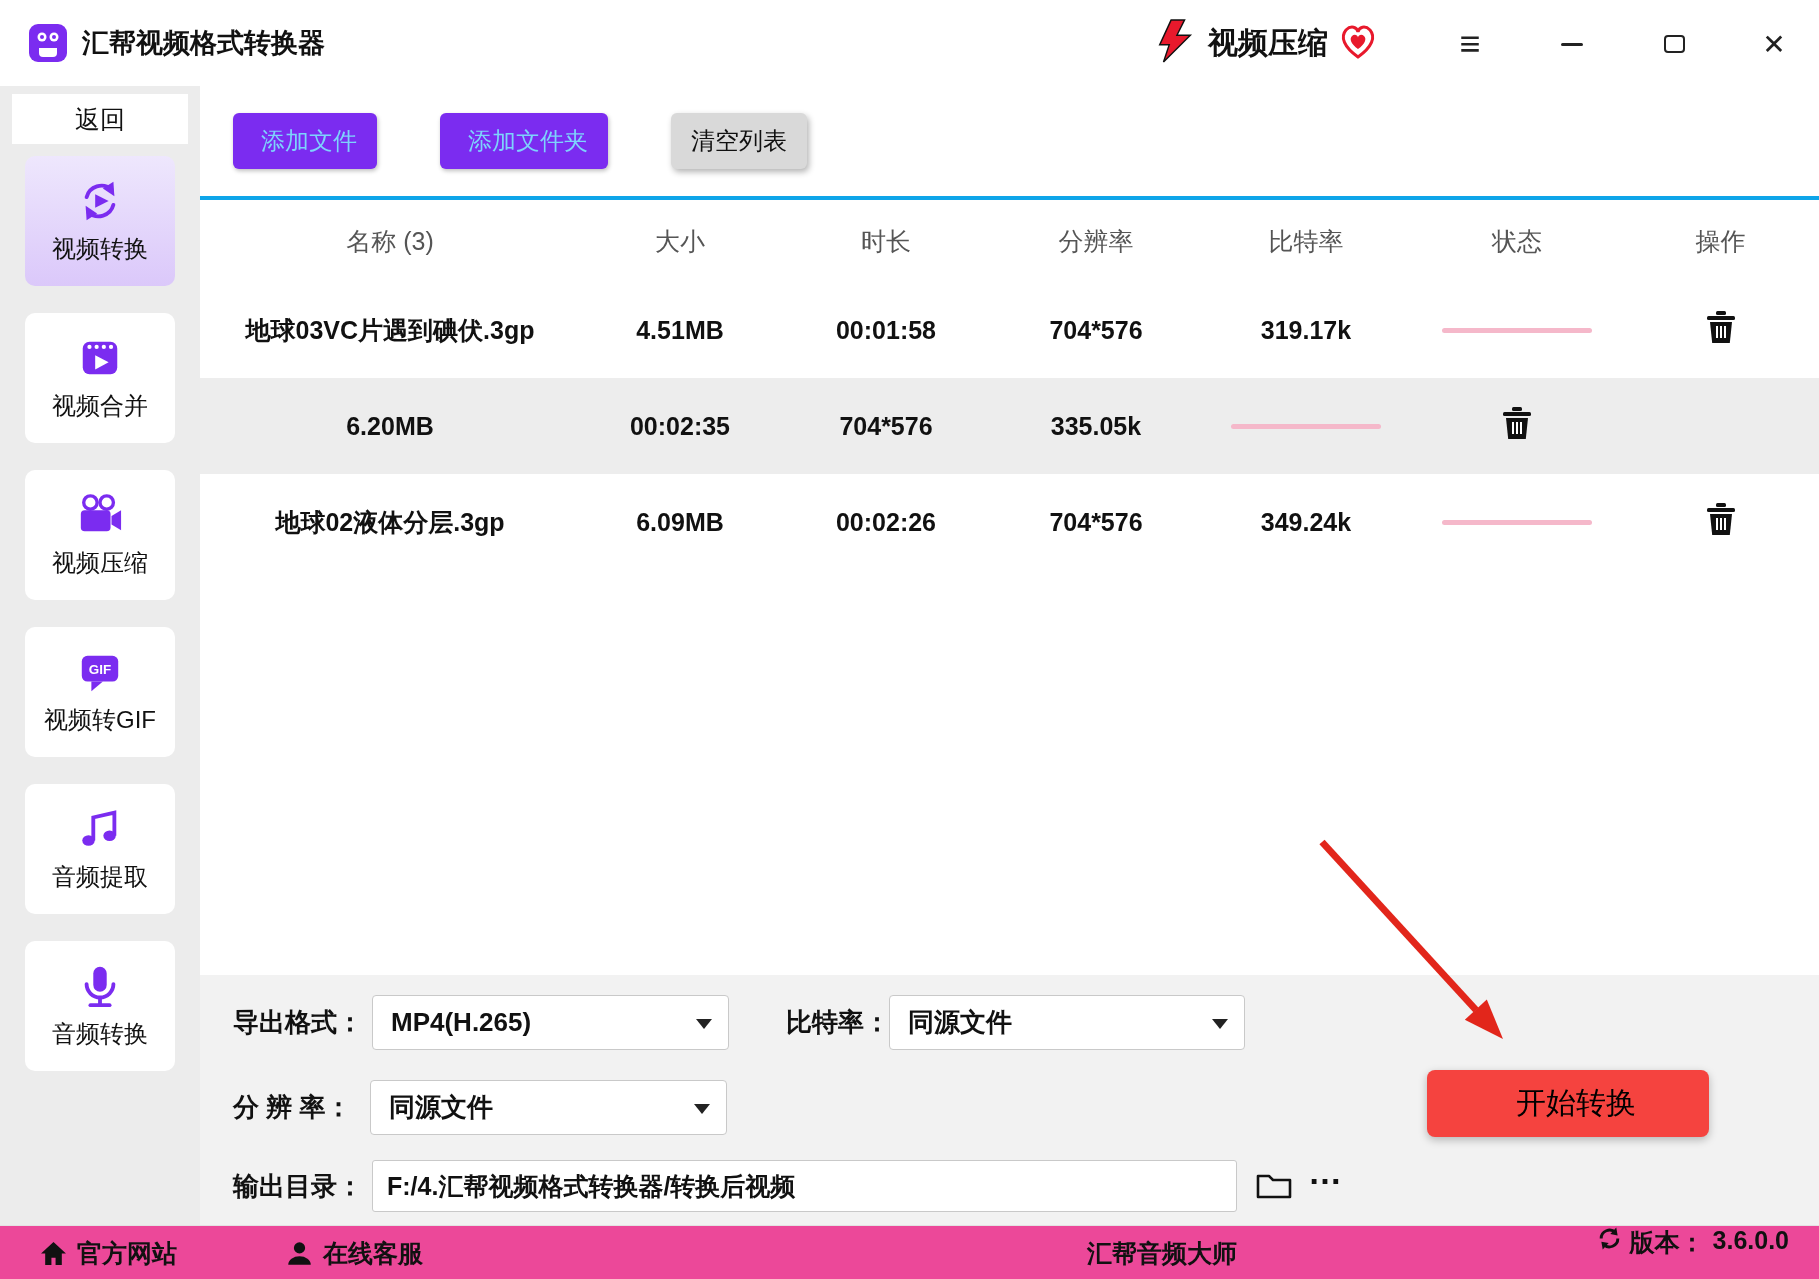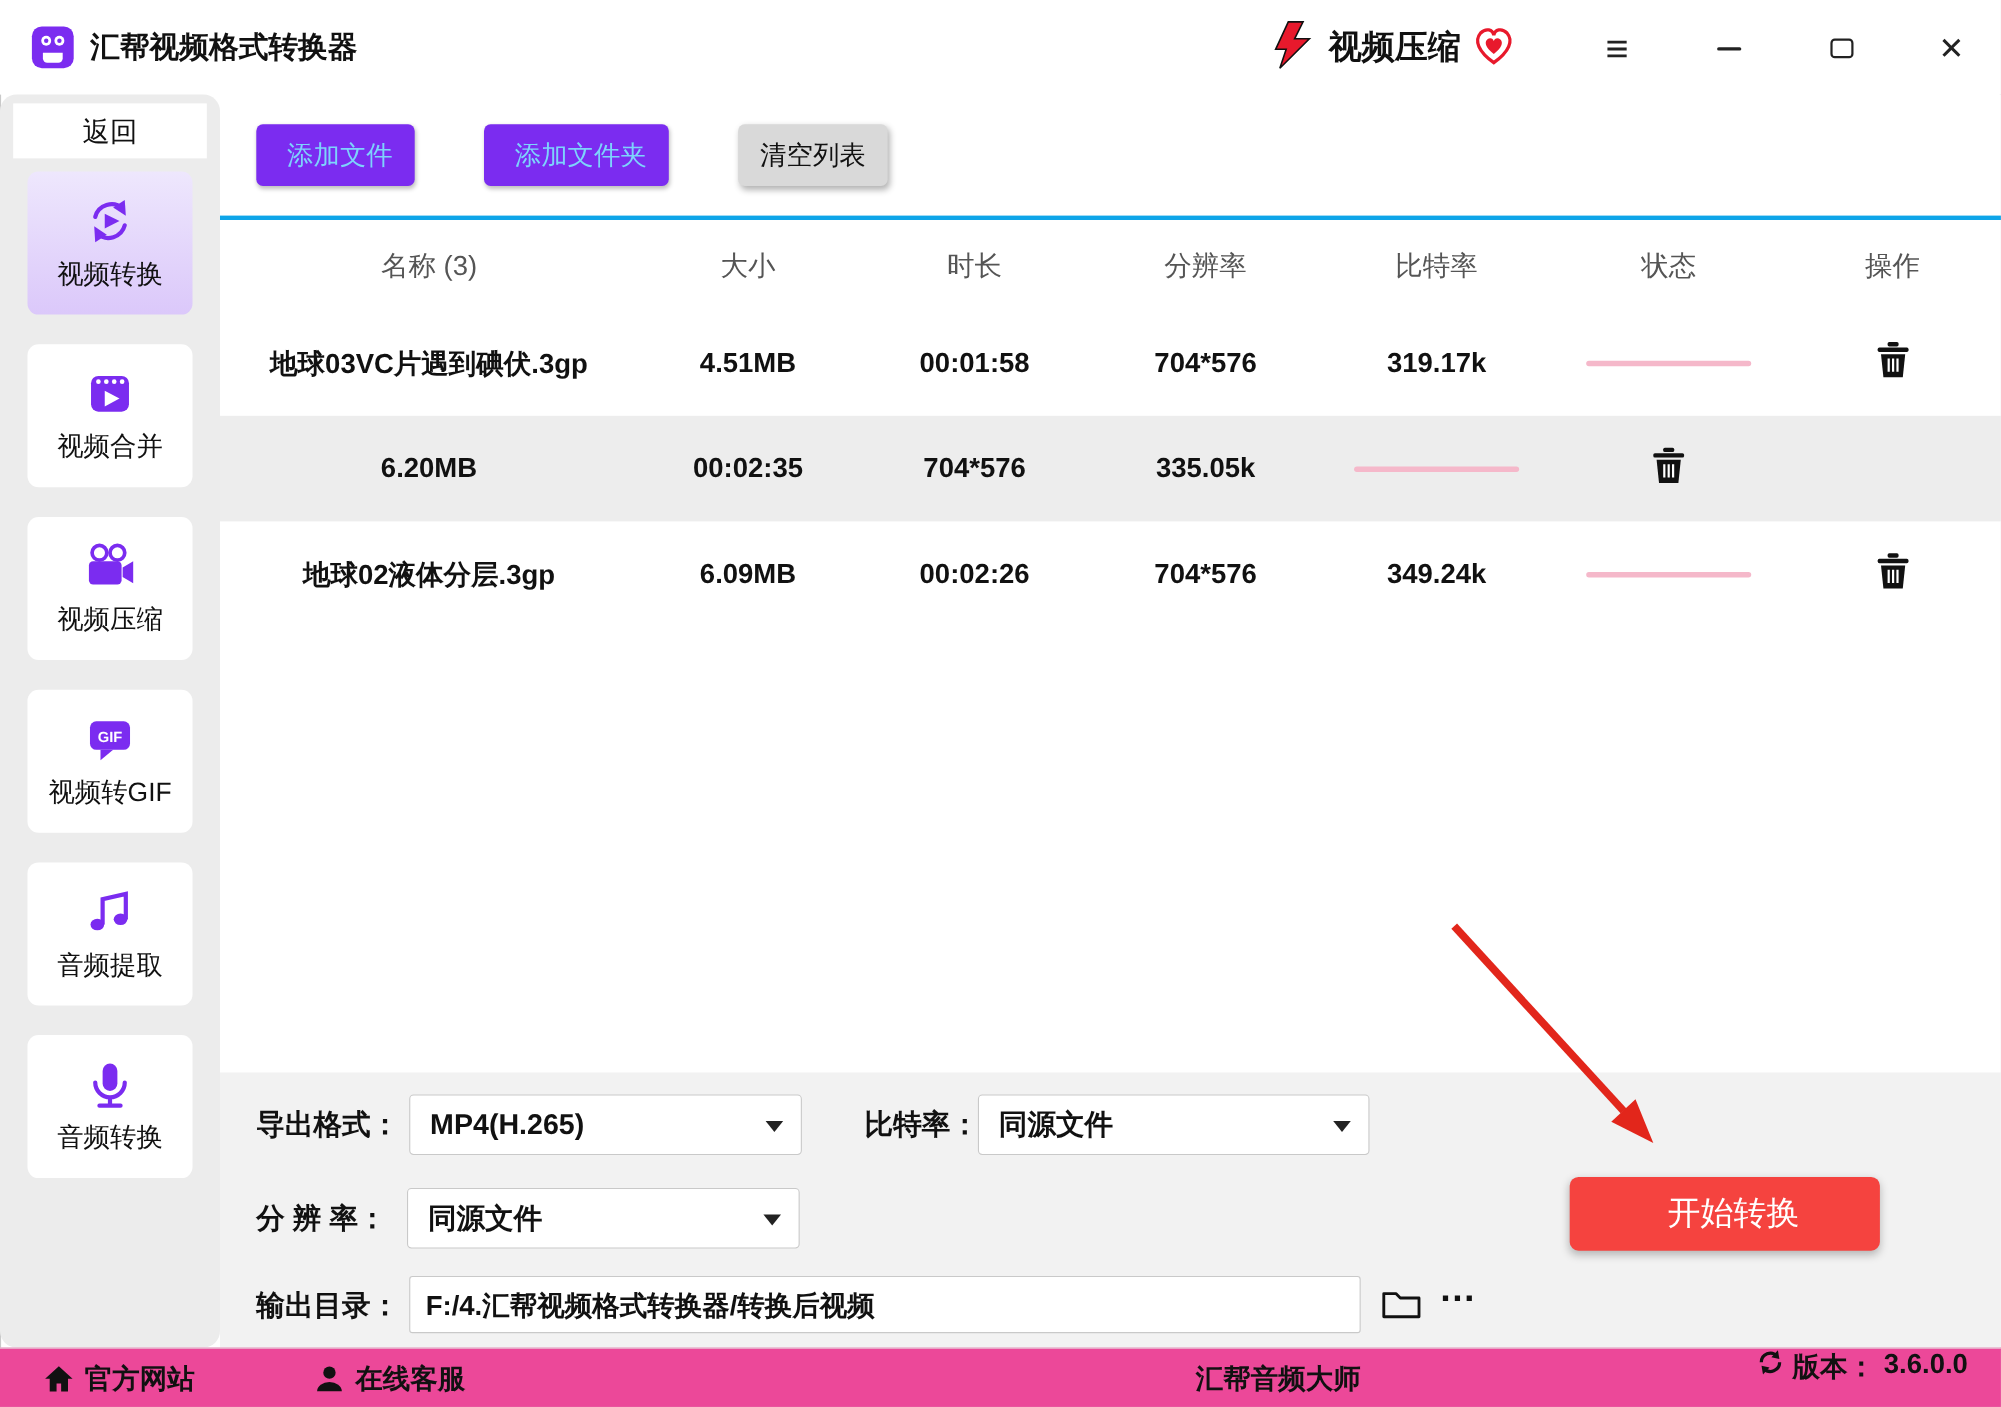--- a/index.html
+++ b/index.html
@@ -25,21 +25,21 @@
   .brand-text{font-size:30px;font-weight:700;}
   .win-controls .wc{position:absolute;top:23px;width:44px;height:42px;background:none;border:none;cursor:pointer;display:flex;align-items:center;justify-content:center;font-size:32px;color:#222;}
   .wc.menu{left:1448px;font-size:36px;font-weight:400;}
   .wc.min{left:1550px;}
   .wc.max{left:1652px;}
   .wc.close{left:1752px;font-size:28px;}
   .min-bar{display:block;width:22px;height:3px;background:#222;border-radius:2px;}
   .max-box{display:block;width:21px;height:18px;border:2.5px solid #222;border-radius:4px;}
 
   
-  .sidebar{position:absolute;top:86px;left:0;width:200px;bottom:54px;background:var(--gray-panel);border-radius:15px;}
+  .sidebar{position:absolute;top:86px;left:0;width:200px;bottom:54px;background:var(--gray-panel);}
   .back{margin:8px 12px 12px;height:50px;background:#fff;display:flex;align-items:center;justify-content:center;font-size:25px;font-weight:500;cursor:pointer;}
   .side-card{width:150px;height:130px;margin:0 auto 27px;background:#fff;border-radius:10px;display:flex;flex-direction:column;align-items:center;justify-content:center;gap:9px;cursor:pointer;}
   .side-card.active{background:linear-gradient(180deg,#eee7fd 0%,#dbc8fa 100%);}
   .side-icon{width:46px;height:46px;display:block;}
   .side-label{font-size:24px;font-weight:500;}
 
   
   .main{position:absolute;top:86px;left:200px;right:0;bottom:54px;display:flex;flex-direction:column;background:#fff;}
   .toolbar{height:110px;display:flex;align-items:center;padding-left:33px;gap:63px;flex:none;}
   .btn{height:56px;padding:0 20px;font-size:24px;font-weight:500;border:none;border-radius:6px;cursor:pointer;}
@@ -63,21 +63,21 @@
   .lbl.r2{left:33px;top:105px;line-height:55px;}
   .lbl.r3{left:33px;top:185px;line-height:52px;}
   .dropdown{position:absolute;height:55px;background:#fff;border:1px solid #c9c9c9;border-radius:4px;display:flex;align-items:center;padding:0 46px 0 18px;font-size:26px;font-weight:600;cursor:pointer;}
   .dd1{left:172px;top:20px;width:357px;}
   .dd2{left:689px;top:20px;width:356px;}
   .dd3{left:170px;top:105px;width:357px;}
   .caret{position:absolute;right:16px;top:50%;margin-top:-4px;width:0;height:0;border-left:8px solid transparent;border-right:8px solid transparent;border-top:10px solid #222;}
   .outdir{position:absolute;left:172px;top:185px;width:865px;height:52px;background:#fff;border:1px solid #c9c9c9;border-radius:3px;font-size:25px;font-weight:600;padding:0 14px;color:#111;}
   .folder-btn{position:absolute;left:1056px;top:196px;background:none;border:none;cursor:pointer;}
   .more{position:absolute;left:1108px;top:178px;font-size:34px;font-weight:900;letter-spacing:2px;cursor:pointer;}
-  .start{position:absolute;left:1227px;top:95px;width:282px;height:67px;background:var(--red);color:#ffffff;font-size:30px;font-weight:500;border:none;border-radius:8px;cursor:pointer;box-shadow:0 3px 8px rgba(0,0,0,.25);padding-left:16px;}
+  .start{position:absolute;left:1227px;top:95px;width:282px;height:67px;background:var(--red);color:#000000;font-size:30px;font-weight:500;border:none;border-radius:8px;cursor:pointer;box-shadow:0 3px 8px rgba(0,0,0,.25);padding-left:16px;}
 
   
   .statusbar{position:absolute;left:0;right:0;bottom:0;height:54px;background:#ec4899;border-top:1px solid #e3e3e3;font-size:25px;font-weight:600;}
   .sb-item{position:absolute;top:0;height:54px;display:flex;align-items:center;gap:10px;cursor:pointer;}
   .sb-home{left:40px;}
   .sb-service{left:286px;}
   .sb-link1{left:844px;cursor:pointer;}
   .sb-link2{left:1087px;cursor:pointer;}
   .sb-version{position:absolute;right:30px;top:0;height:54px;display:flex;align-items:flex-start;gap:8px;}
 

